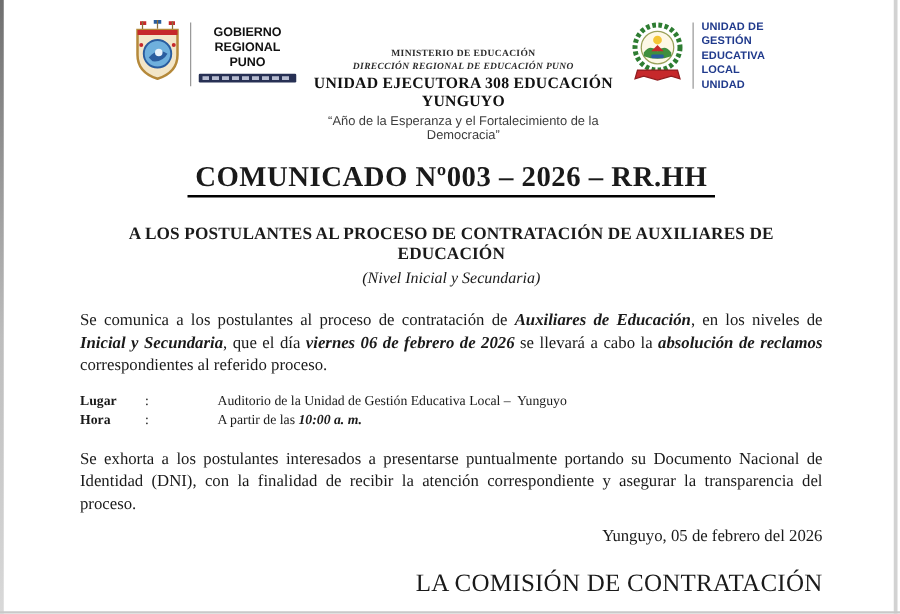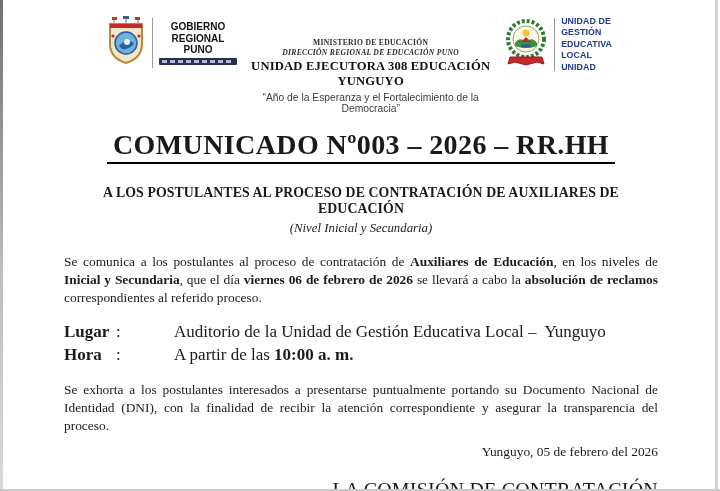--- a/index.html
+++ b/index.html
@@ -33,37 +33,37 @@
                font-size: 8.8px; line-height: 1.3; color: #203a8c; letter-spacing: .1px; }
 
   .header-center { text-align: center; padding-top: 2px; margin-top: 20px; }
   .hc-line1, .hc-line2 { font-size: 7.6px; font-weight: bold; color: #2b2b2b; letter-spacing: .3px; }
   .hc-line2 { margin-top: 1px; font-style: italic; }
   .hc-line3 { font-size: 12.6px; font-weight: bold; color: #111; margin-top: 2px; letter-spacing: .2px; }
   .hc-slogan { font-family: "Liberation Sans", sans-serif; font-size: 10.3px; color: #3c3c3c; margin-top: 3px; }
 
   
   .title-wrap { text-align: center; margin-top: 15px; }
-  .title { display: inline-block; font-size: 28px; font-weight: bold; letter-spacing: .4px;
+  .title { display: inline-block; font-size: 23px; font-weight: bold; letter-spacing: .4px;
            border-bottom: 2.5px solid #000; padding: 0 6px 1px 6px; }
 
   
   .addressee { text-align: center; margin-top: 21px; font-weight: bold; font-size: 13.8px; letter-spacing: .1px; }
   .addressee-sub { text-align: center; margin-top: 4px; font-style: italic; font-size: 12.8px; }
 
   
   .para { margin-top: 17px; font-size: 13.4px; line-height: 1.34; text-align: justify; }
-  .details { margin-top: 13px; font-size: 17px; line-height: 1.38; }
+  .details { margin-top: 13px; font-size: 11px; line-height: 1.38; }
   .detail-row { display: flex; }
   .detail-label { width: 52px; font-weight: bold; flex: none; }
   .detail-sep { width: 14px; flex: none; }
   .detail-value { white-space: pre-wrap; margin-left: 44px; }
   .dateline { margin-top: 9px; text-align: right; font-size: 13.4px; }
   .closing { margin-top: 16px; text-align: right; font-weight: normal; font-size: 20px; line-height: 1.45; letter-spacing: .2px; }
-  b, .seg-b { font-weight: bold; }
+  b, .seg-b { font-weight: bold; font-style: italic; }
 </style>
 </head>
 <body>
 
 <div class="page">
 
   <div class="header">
 
     <div class="logo-block">
       <span>

